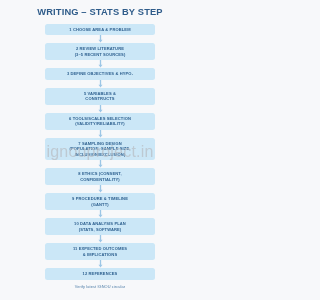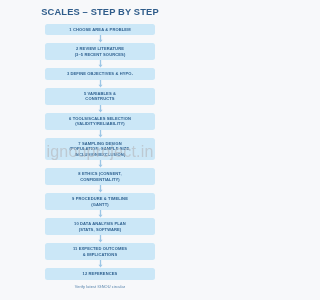--- a/index.html
+++ b/index.html
@@ -96,21 +96,21 @@
     pointer-events: none;
     white-space: nowrap;
   }
 </style>
 </head>
 <body>
 
 <div id="infographic">
 
   <div class="title-block">
-    <span class="title-line">SCALES – STEP BY STEP</span>
+    <span class="title-line">WRITING – STATS BY STEP</span>
   </div>
 
   <div class="flow">
 
     <div class="step-box">
       <span class="step-line">1 CHOOSE AREA &amp; PROBLEM</span>
     </div>
     <div class="arrow">
       <svg width="9" height="8" viewBox="0 0 9 8">
           <path d="M4.5 0 L4.5 5.2" stroke="#9cc6e6" stroke-width="1.3" fill="none"></path>

